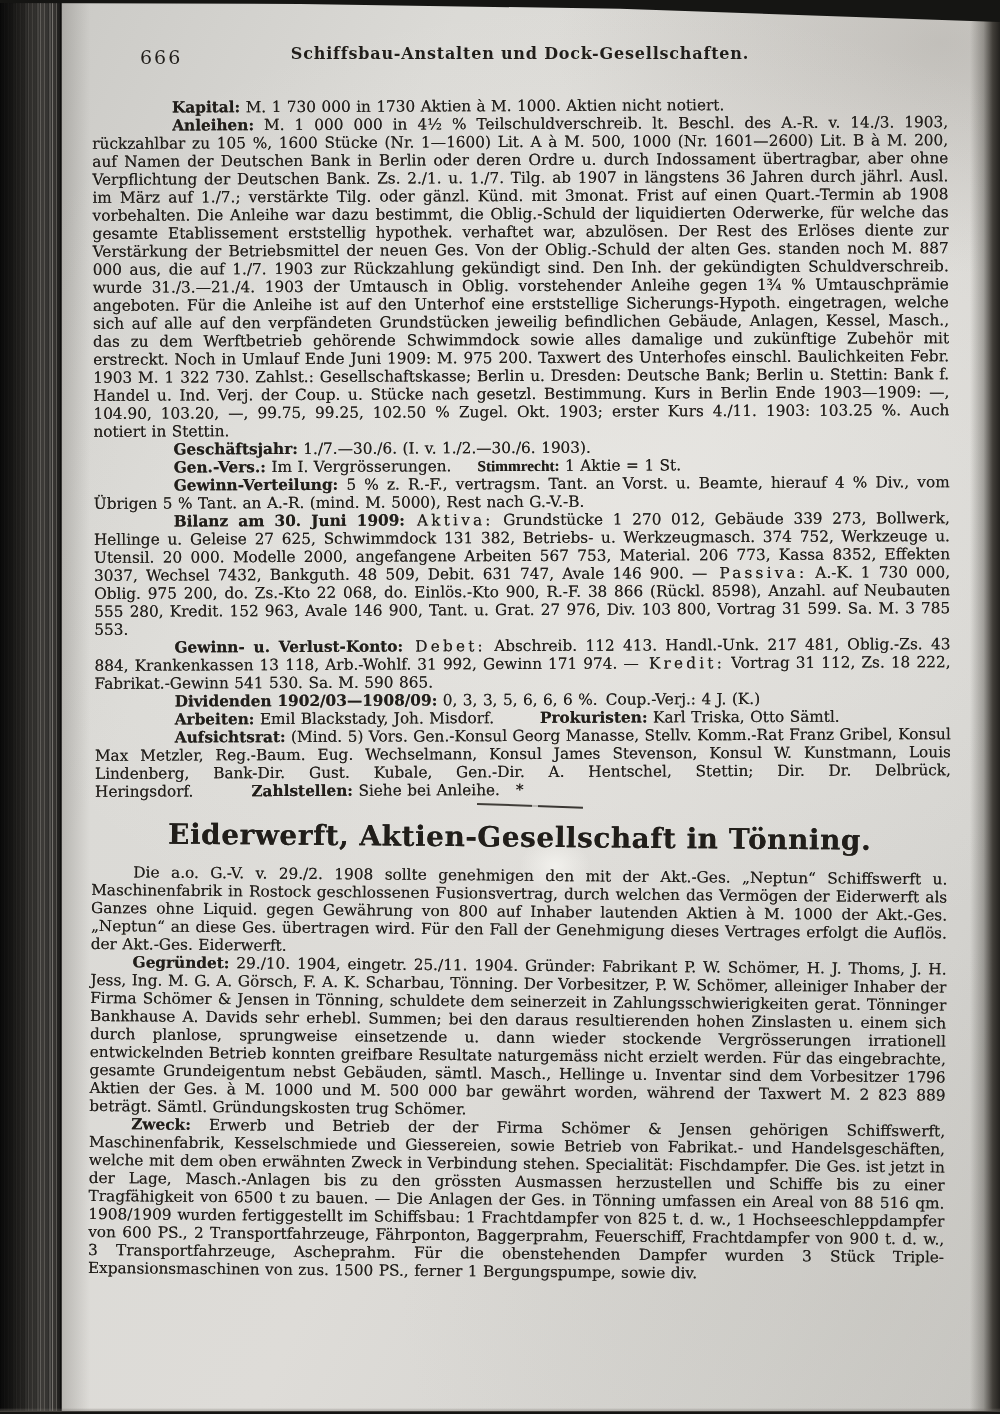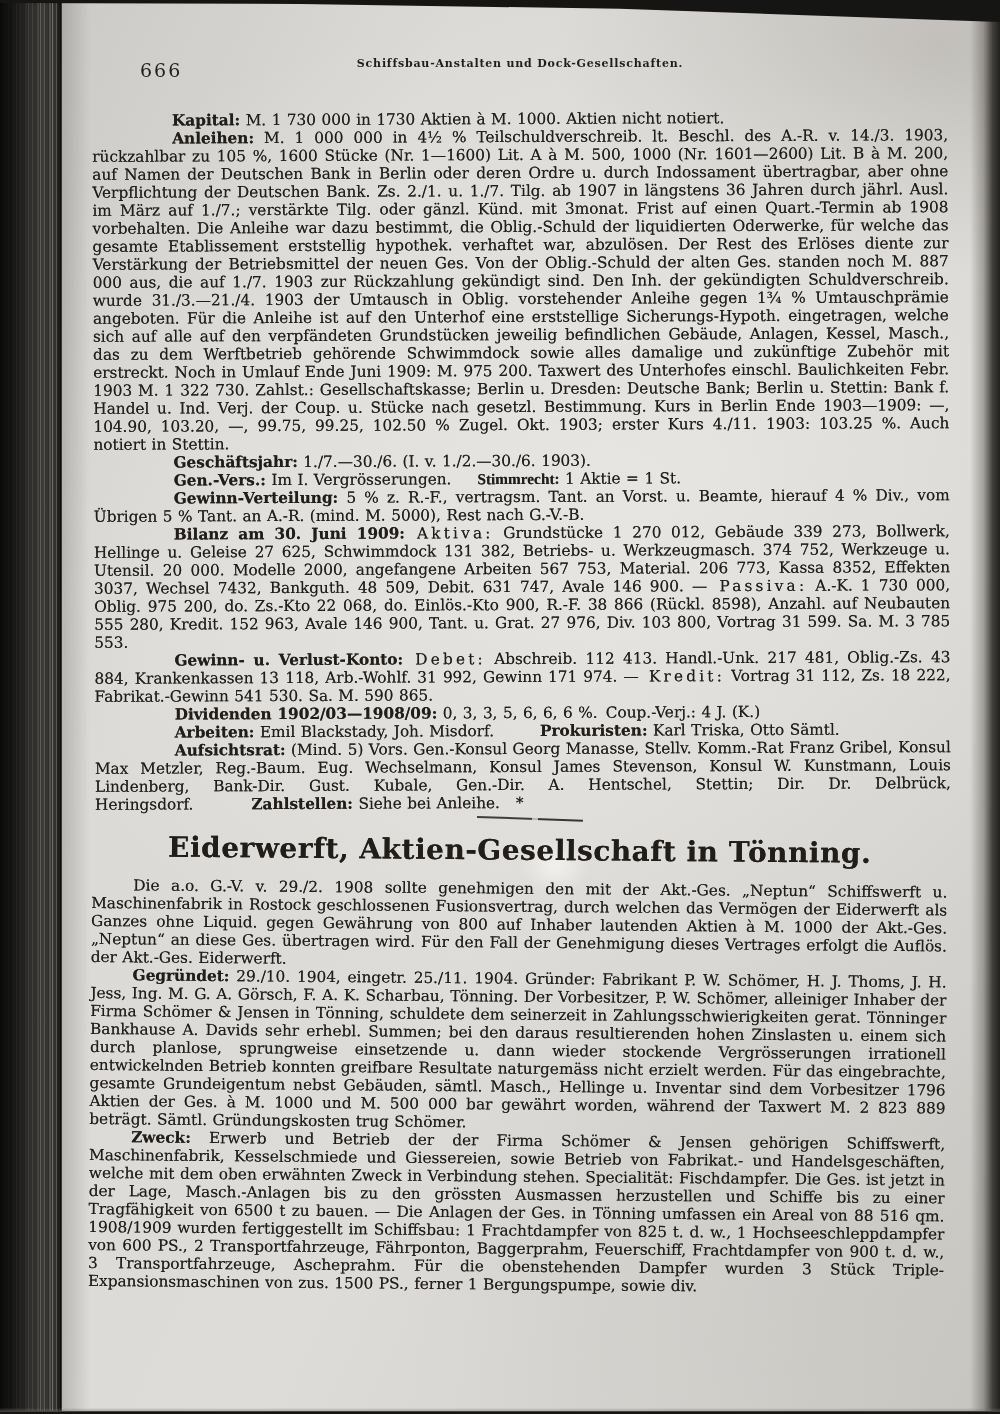--- a/index.html
+++ b/index.html
@@ -19,24 +19,24 @@
     background:linear-gradient(90deg, rgba(92,89,84,.28), rgba(92,89,84,0));}
   .edge-right{position:absolute;right:0;top:0;bottom:0;width:30px;
     background:linear-gradient(90deg, rgba(72,69,63,0), rgba(72,69,63,.40) 45%, #413e39 76%, #23211e);}
   .edge-top{position:absolute;top:0;left:0;right:0;height:22px;background:#151513;
     clip-path:polygon(0 0,100% 0,100% 100%,62% 40%,30% 18%,0 14%);}
   .edge-bottom{position:absolute;bottom:0;left:0;right:0;height:6px;
     background:linear-gradient(0deg,#141412 0 2px,#45423d 2px 3px,rgba(120,116,110,.35) 3px 4px,rgba(120,116,110,0));}
   .smudge{position:absolute;left:520px;top:838px;width:70px;height:56px;border-radius:50%;
     background:radial-gradient(closest-side, rgba(245,244,240,.85), rgba(245,244,240,0));}
   
-  .content{position:absolute;left:92px;top:57px;width:856px;}
+  .content{position:absolute;left:92px;top:44px;width:856px;}
   .running-head{position:relative;height:26px;margin-bottom:27px;}
   .page-number{position:absolute;left:48px;top:2px;font-size:19px;letter-spacing:2px;}
-  .running-title{text-align:center;font-size:11px;font-weight:bold;letter-spacing:.8px;}
+  .running-title{text-align:center;font-size:16px;font-weight:bold;letter-spacing:.8px;}
   .body-text{font-size:15.3px;line-height:18px;text-align:justify;word-spacing:.6px;
     text-shadow:0 0 .4px rgba(33,30,26,.75);}
   .body-text p{margin:0;}
   .sec1{transform:rotate(-.25deg);transform-origin:50% 0;}
   .sec1 p{text-indent:80px;}
   .sec2wrap{transform:rotate(.5deg);transform-origin:40% 0;}
   .sec2 p{text-indent:42px;}
   .seg-bold{font-weight:bold;}
   .seg-spaced{letter-spacing:3.2px;}
   .rule-separator{position:relative;height:2px;width:106px;margin:5px 0 10px 385px;

